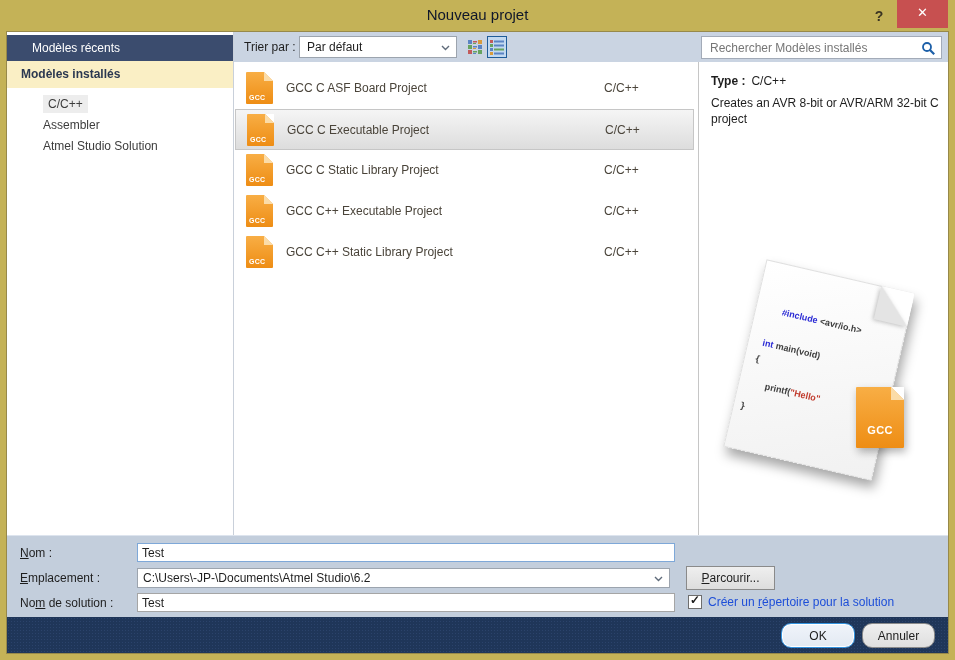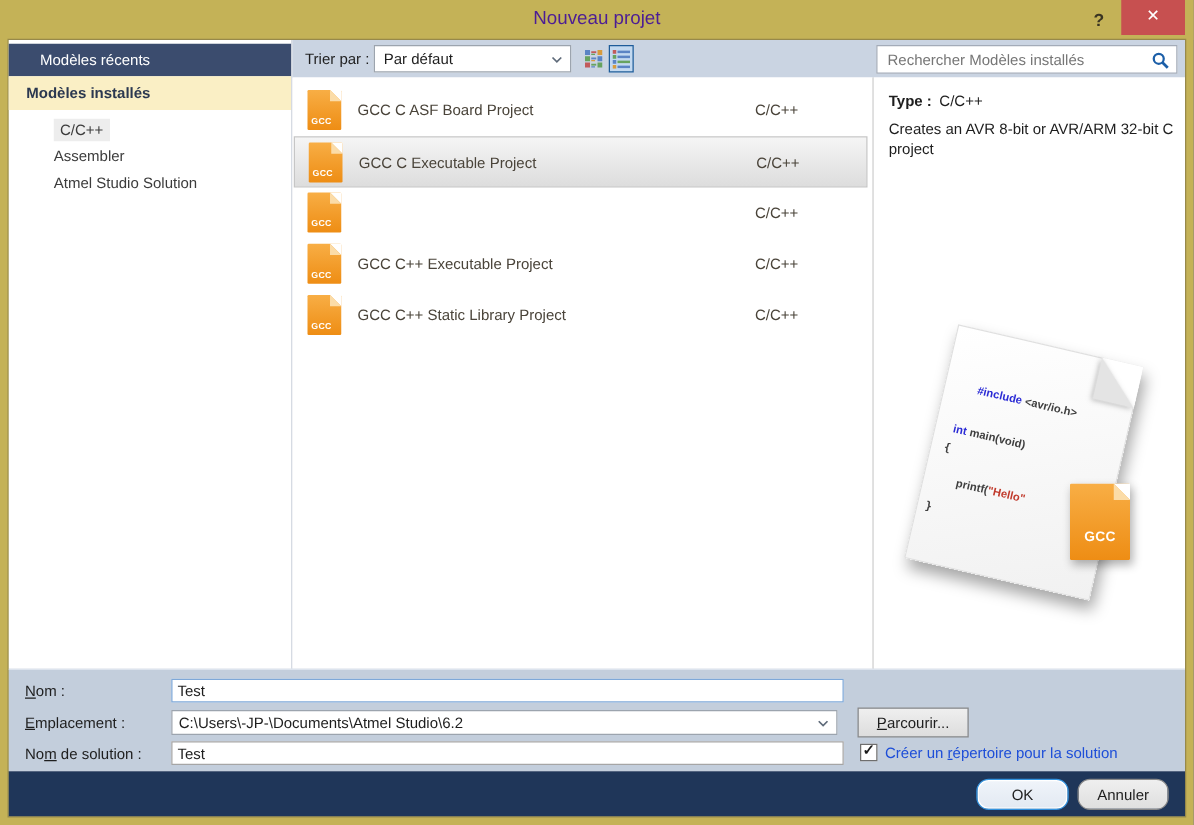--- a/index.html
+++ b/index.html
@@ -1,21 +1,21 @@
 <!DOCTYPE html>
 <html><head>
 <meta charset="utf-8">
 <style>
   html,body{margin:0;padding:0;background:#777;}
   *{box-sizing:border-box;font-family:"Liberation Sans",sans-serif;}
   .stage{position:relative;width:955px;height:660px;background:#C4B257;overflow:hidden;}
 
   
   .titlebar{position:absolute;left:0;top:0;width:955px;height:32px;background:#C4B257;}
-  .title-text{position:absolute;left:0;right:0;top:6px;text-align:center;font-size:15px;color:#4c1d95;}
+  .title-text{position:absolute;left:0;right:0;top:6px;text-align:center;font-size:15px;color:#0f172a;}
   .help-btn{position:absolute;top:4px;right:64px;width:24px;height:24px;color:#3A3422;
             font-weight:bold;font-size:14px;text-align:center;line-height:24px;cursor:default;}
   .close-btn{position:absolute;top:0;right:7px;width:51px;height:28px;background:#C75050;
              color:#fff;font-size:13px;text-align:center;line-height:26px;}
 
   
   .content{position:absolute;left:7px;top:32px;width:941px;bottom:7px;background:#fff;
            outline:1px solid #97894A;}
 
   
@@ -207,20 +207,21 @@
         <span class="name">GCC C Executable Project</span>
         <span class="cat">C/C++</span>
       </div>
 
       <div class="row" style="top:88px">
         <span class="gcc-doc">
             <span class="cut"></span>
             <span class="flap"></span>
             <span class="lbl">GCC</span>
           </span>
+        <span class="name">GCC C Static Library Project</span>
         <span class="cat">C/C++</span>
       </div>
 
       <div class="row" style="top:129px">
         <span class="gcc-doc">
             <span class="cut"></span>
             <span class="flap"></span>
             <span class="lbl">GCC</span>
           </span>
         <span class="name">GCC C++ Executable Project</span>

